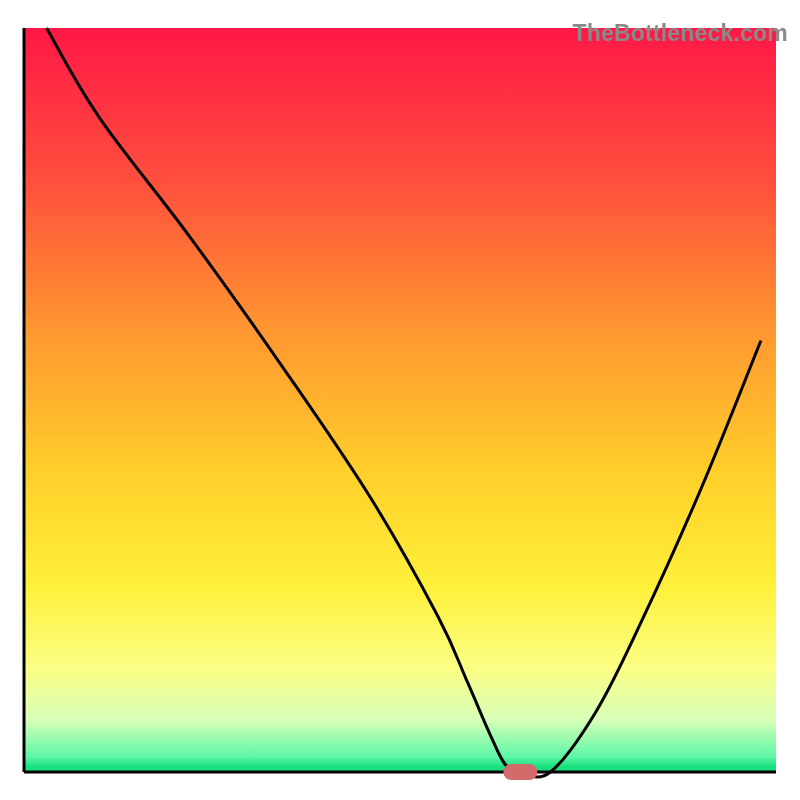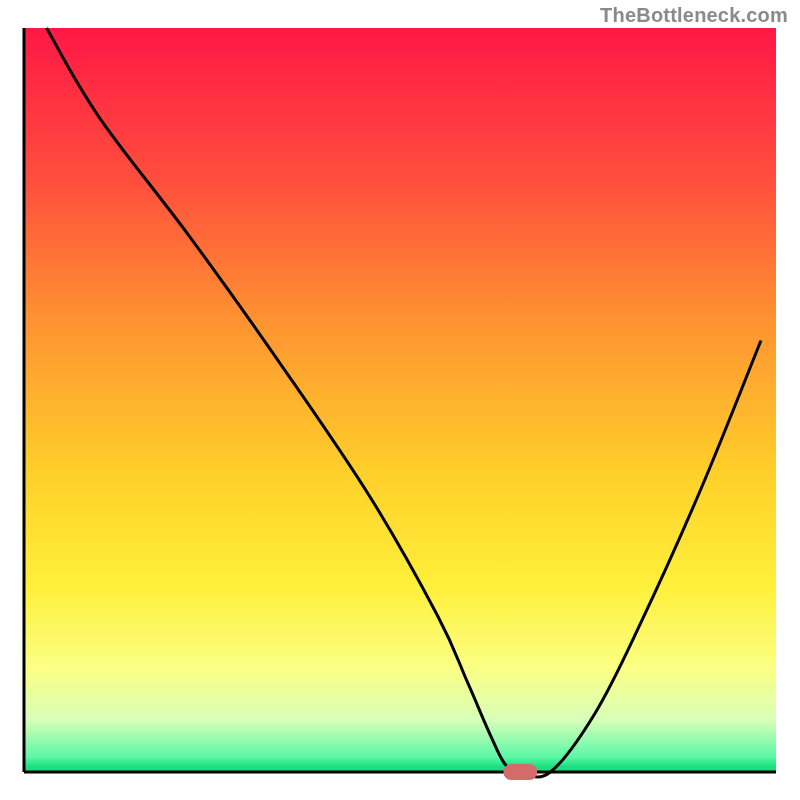--- a/index.html
+++ b/index.html
@@ -10,24 +10,24 @@
     overflow: hidden;
     background: #fff;
   }
   .frame {
     position: relative;
     width: 800px;
     height: 800px;
   }
   .watermark {
     position: absolute;
-    top: 4px;
+    top: 20px;
     right: 12px;
     font-family: Arial, Helvetica, sans-serif;
-    font-size: 20px;
+    font-size: 23px;
     font-weight: 600;
     color: #8a8a8a;
     letter-spacing: 0.2px;
     user-select: none;
   }
   svg {
     display: block;
     position: absolute;
     inset: 0;
   }

